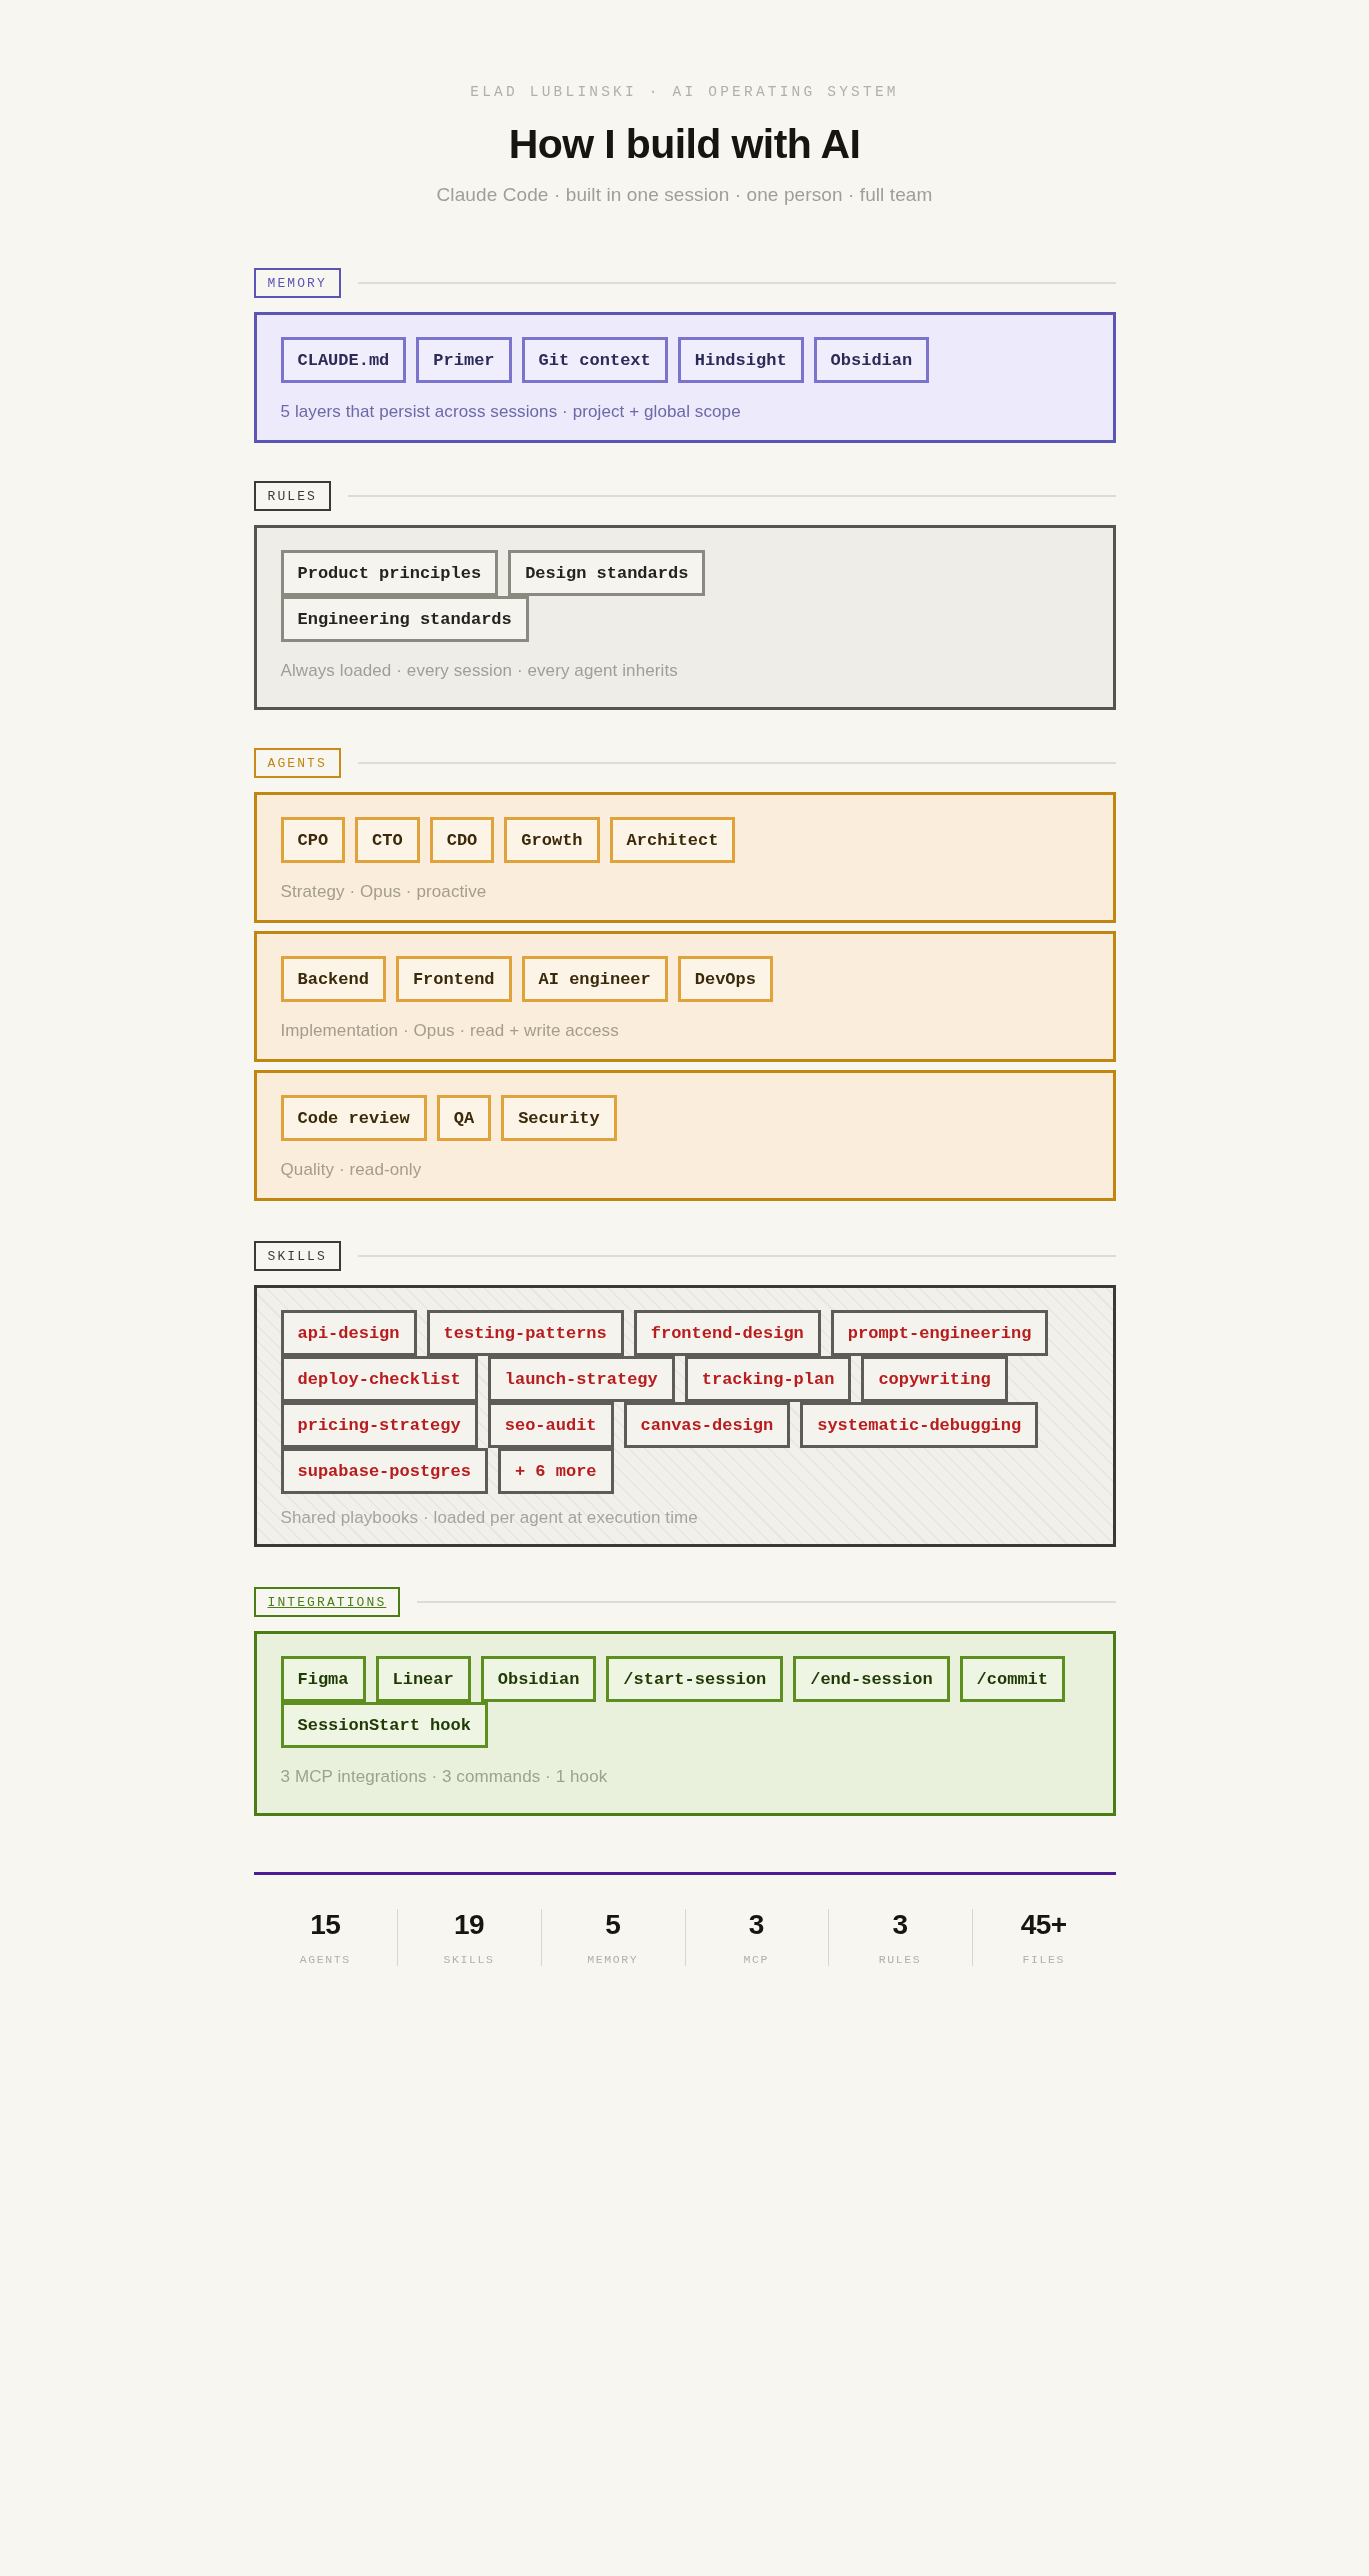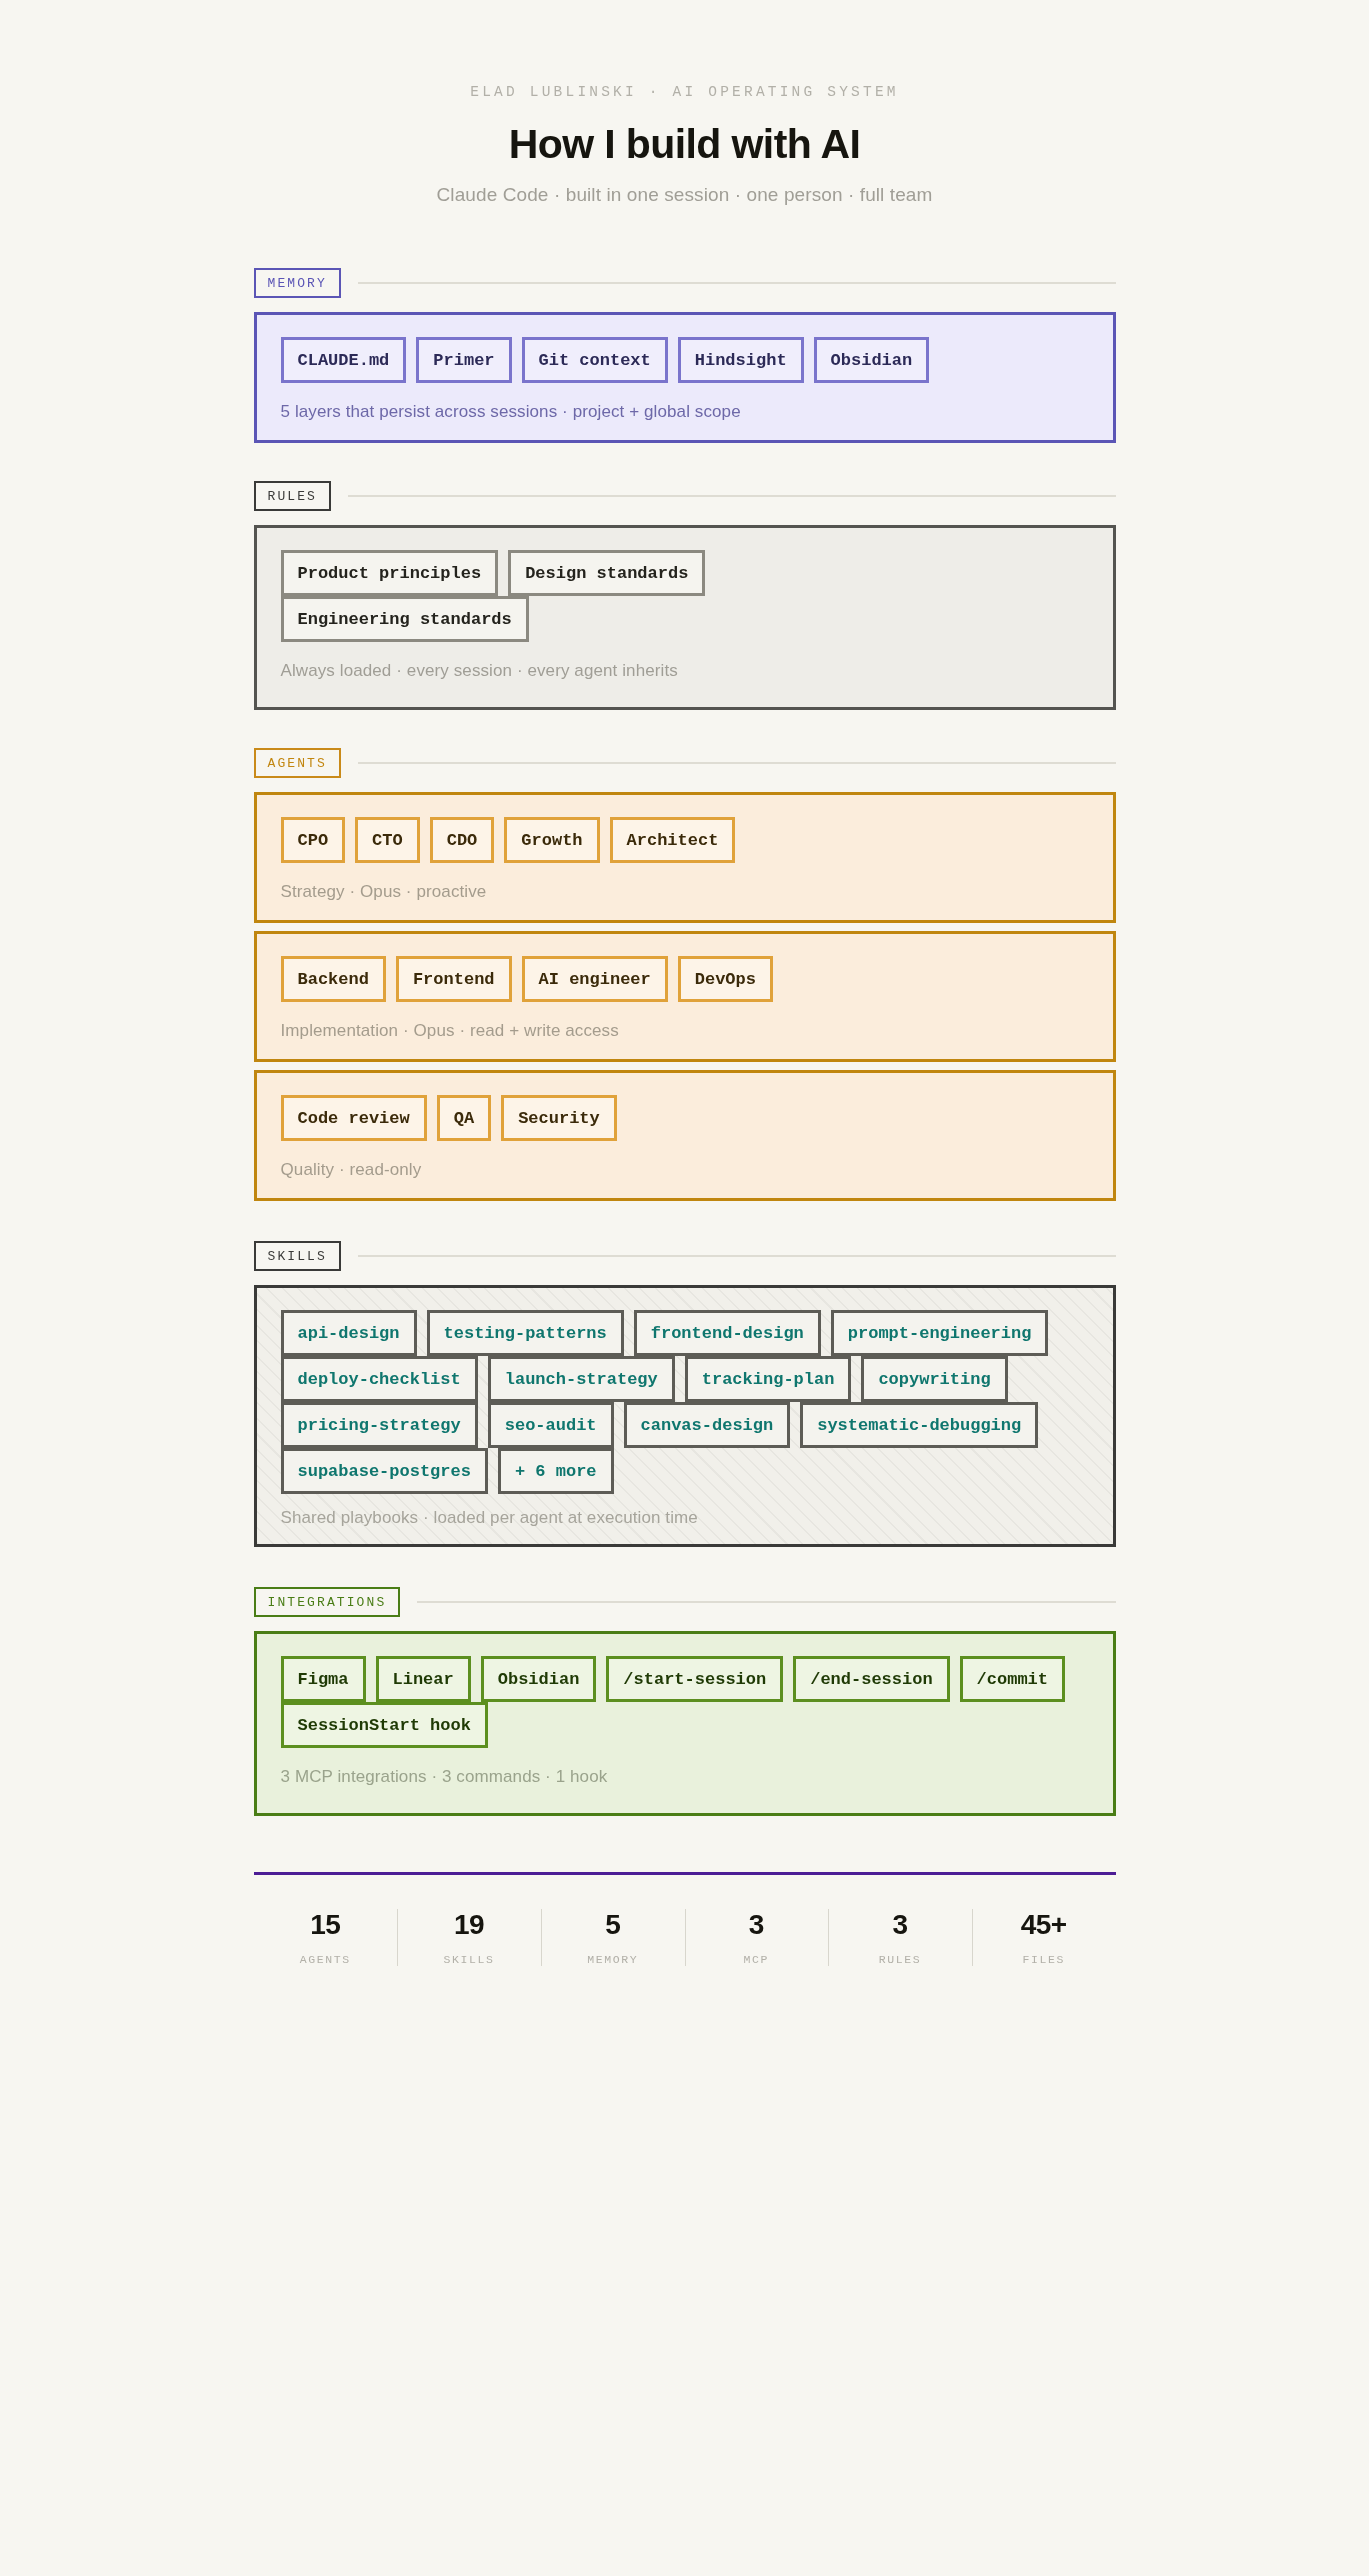--- a/index.html
+++ b/index.html
@@ -149,26 +149,26 @@
       rgba(0,0,0,0.045) 0px,
       rgba(0,0,0,0.045) 1.5px,
       rgba(0,0,0,0) 1.5px,
       rgba(0,0,0,0) 11px
     );
     padding: 22px 24px 16px 24px;
   }
   .panel-skills .chip {
     border-color: #5d5c56;
     background: #f4f3ee;
-    color: #0f766e;
+    color: #b91c1c;
   }
   .panel-skills .caption { margin-top: 14px; color: #a6a49b; }
 
   
-  .sec-integrations .sec-tag { border-color: #4a7d16; color: #4a7d16; }
+  .sec-integrations .sec-tag { border-color: #4a7d16; color: #4a7d16; text-decoration: underline; }
   .panel-integrations {
     border-color: #4a7d16;
     background: #e9f1dc;
   }
   .panel-integrations .chip {
     border-color: #5c8f1f;
     background: #eef5e3;
     color: #1f3a05;
   }
   .panel-integrations .caption { color: #9aa38c; }

